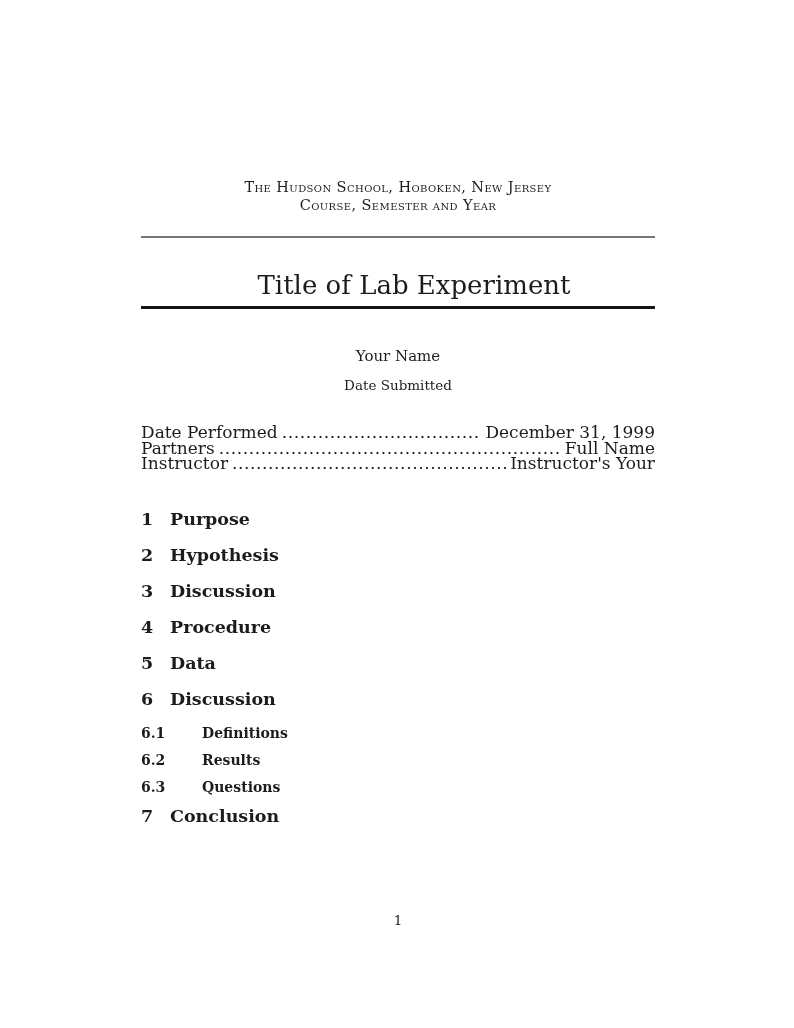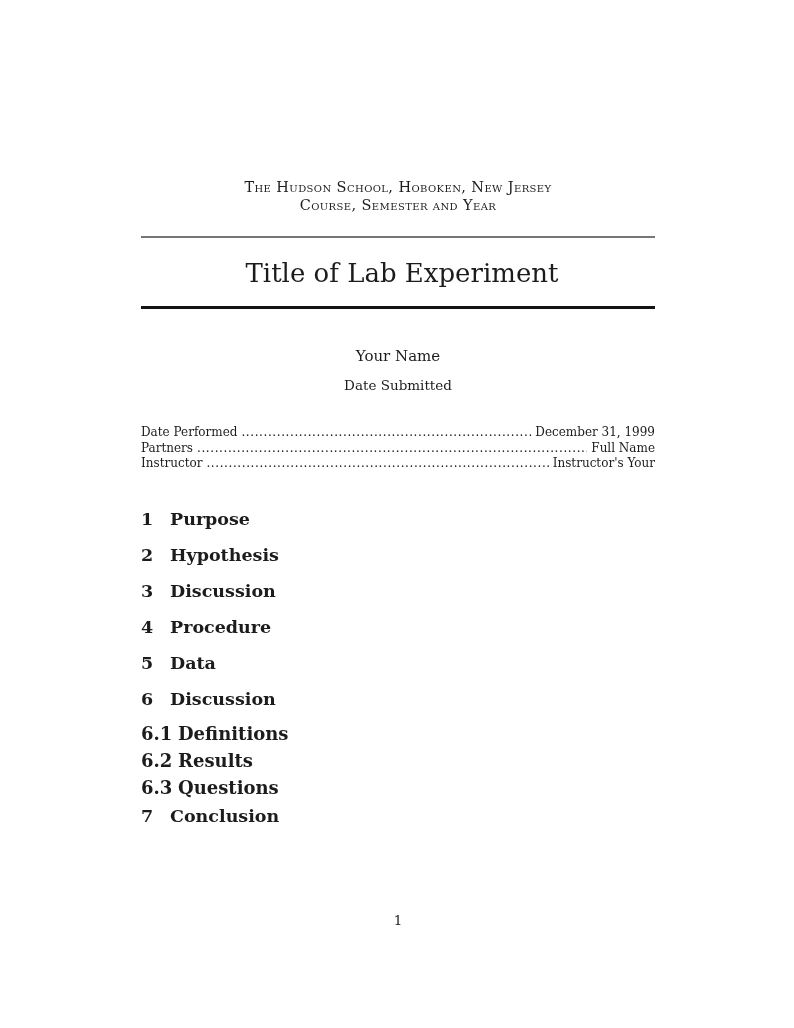--- a/index.html
+++ b/index.html
@@ -33,42 +33,42 @@
   }
 
   
   .rule { position: absolute; left: 141px; width: 514px; }
   .rule.thin  { top: 236px; height: 1.5px; background: #767676; }
   .rule.thick { top: 306px; height: 2.6px; background: #141414; }
 
   
   .report-title {
     top: 253px;
-    margin: 4px;
+    margin: 16px;
     text-align: center;
     font-size: 26px;
     font-weight: 400;
     line-height: 32px;
   }
 
   .author-name {
     top: 347px;
     text-align: center;
     font-size: 15px;
   }
   .date-submitted {
     top: 377px;
     text-align: center;
     font-size: 13.5px;
   }
 
   
   .info-block {
     top: 425px;
-    font-size: 12px;
+    font-size: 17px;
   }
   .info-row {
     display: flex;
     align-items: baseline;
     line-height: 15.6px;
     white-space: nowrap;
   }
   .info-row .dots {
     flex: 1 1 auto;
     overflow: hidden;
@@ -90,23 +90,24 @@
     display: flex;
     font-weight: 700;
     white-space: nowrap;
   }
   .sec.level1 {
     font-size: 17.5px;
     line-height: 22px;
     margin-bottom: 14px;
   }
   .sec.level2 {
-    font-size: 18px;
+    font-size: 14px;
     line-height: 19px;
     margin-bottom: 8px;
+    gap: 24px;
   }
   .sec.level1 .num { display: inline-block; min-width: 29px; }
   .sec.level2 .num { display: inline-block; min-width: 37px; }
 
   .page-number {
     top: 912px;
     text-align: center;
     font-size: 13.5px;
   }
 </style>

